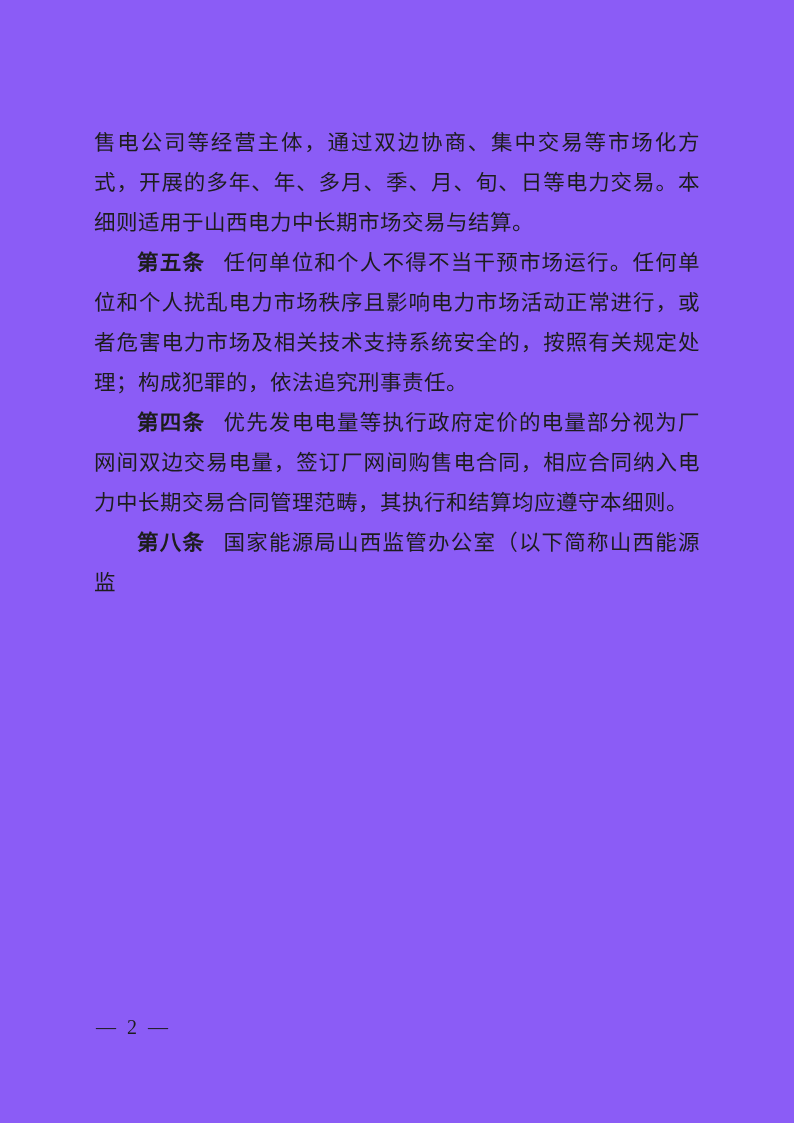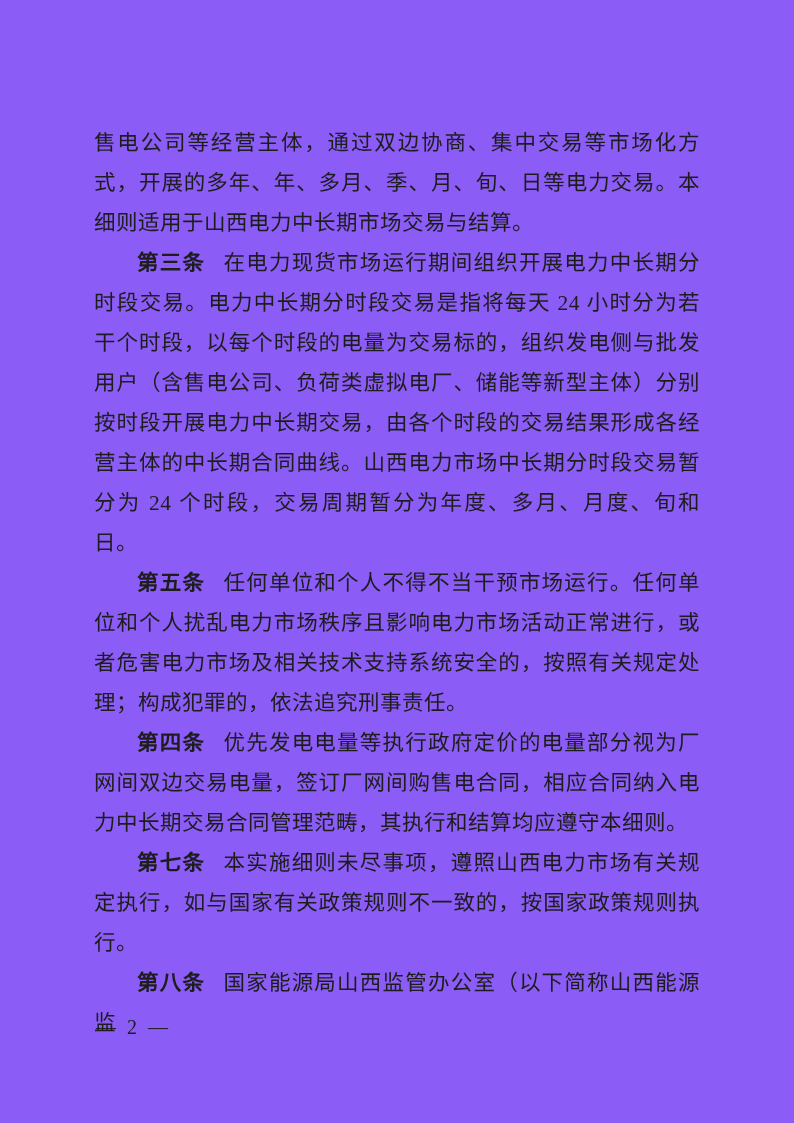--- a/index.html
+++ b/index.html
@@ -52,28 +52,26 @@
 </style>
 </head>
 <body>
 
 <div class="page">
 
   <div class="content">
 
     <p class="no-indent"><span class="article-term"></span><span>售电公司等经营主体，通过双边协商、集中交易等市场化方式，开展的多年、年、多月、季、月、旬、日等电力交易。本细则适用于山西电力中长期市场交易与结算。</span></p>
 
-    <p><span class="article-term">第三条</span><span>在电力现货市场运行期间组织开展电力中长期分时段交易。电力中长期分时段交易是指将每天 24 小时分为若干个时段，以每个时段的电量为交易标的，组织发电侧与批发用户（含售电公司、负荷类虚拟电厂、储能等新型主体）分别按时段开展电力中长期交易，由各个时段的交易结果形成各经营主体的中长期合同曲线。山西电力市场中长期分时段交易暂分为 24 个时段，交易周期暂分为年度、多月、月度、旬和日。</span></p>
 
     <p><span class="article-term">第五条</span><span>任何单位和个人不得不当干预市场运行。任何单位和个人扰乱电力市场秩序且影响电力市场活动正常进行，或者危害电力市场及相关技术支持系统安全的，按照有关规定处理；构成犯罪的，依法追究刑事责任。</span></p>
 
     <p><span class="article-term">第四条</span><span>优先发电电量等执行政府定价的电量部分视为厂网间双边交易电量，签订厂网间购售电合同，相应合同纳入电力中长期交易合同管理范畴，其执行和结算均应遵守本细则。</span></p>
 
 
-    <p><span class="article-term">第七条</span><span>本实施细则未尽事项，遵照山西电力市场有关规定执行，如与国家有关政策规则不一致的，按国家政策规则执行。</span></p>
 
     <p><span class="article-term">第八条</span><span>国家能源局山西监管办公室（以下简称山西能源监</span></p>
 
   </div>
 
   <div class="page-footer">— 2 —</div>
 
 </div>
 
 </body></html>

